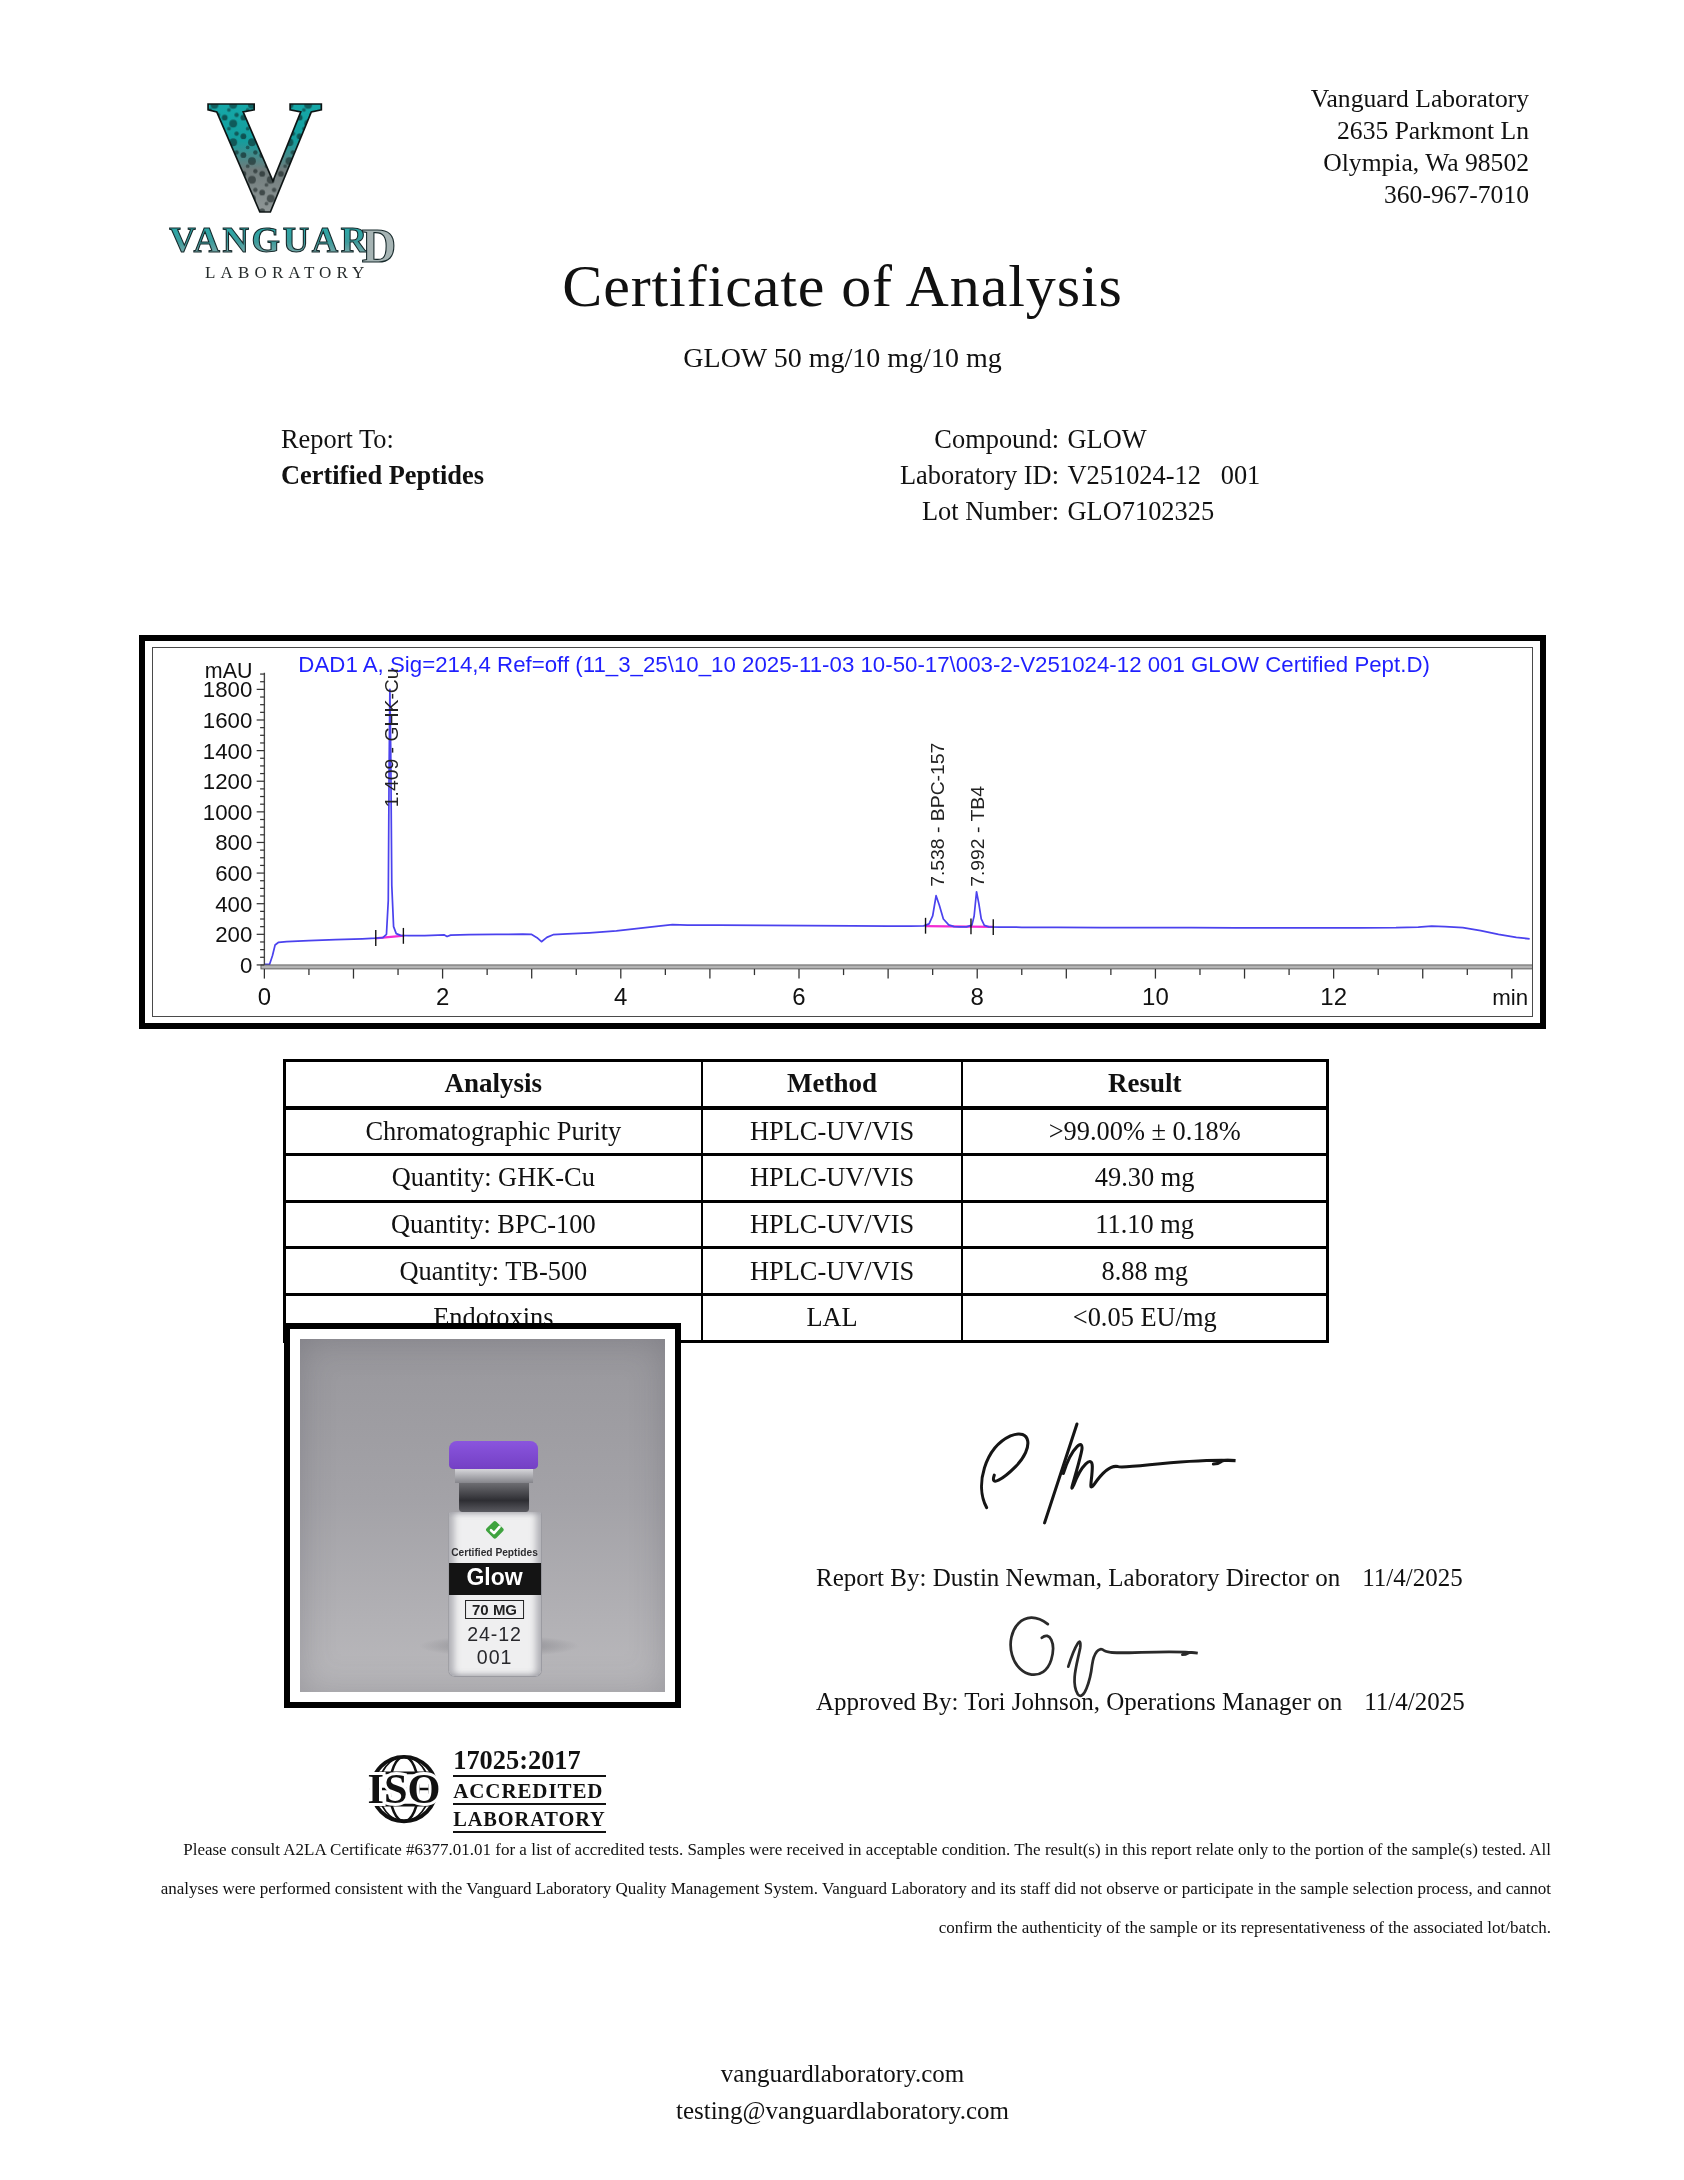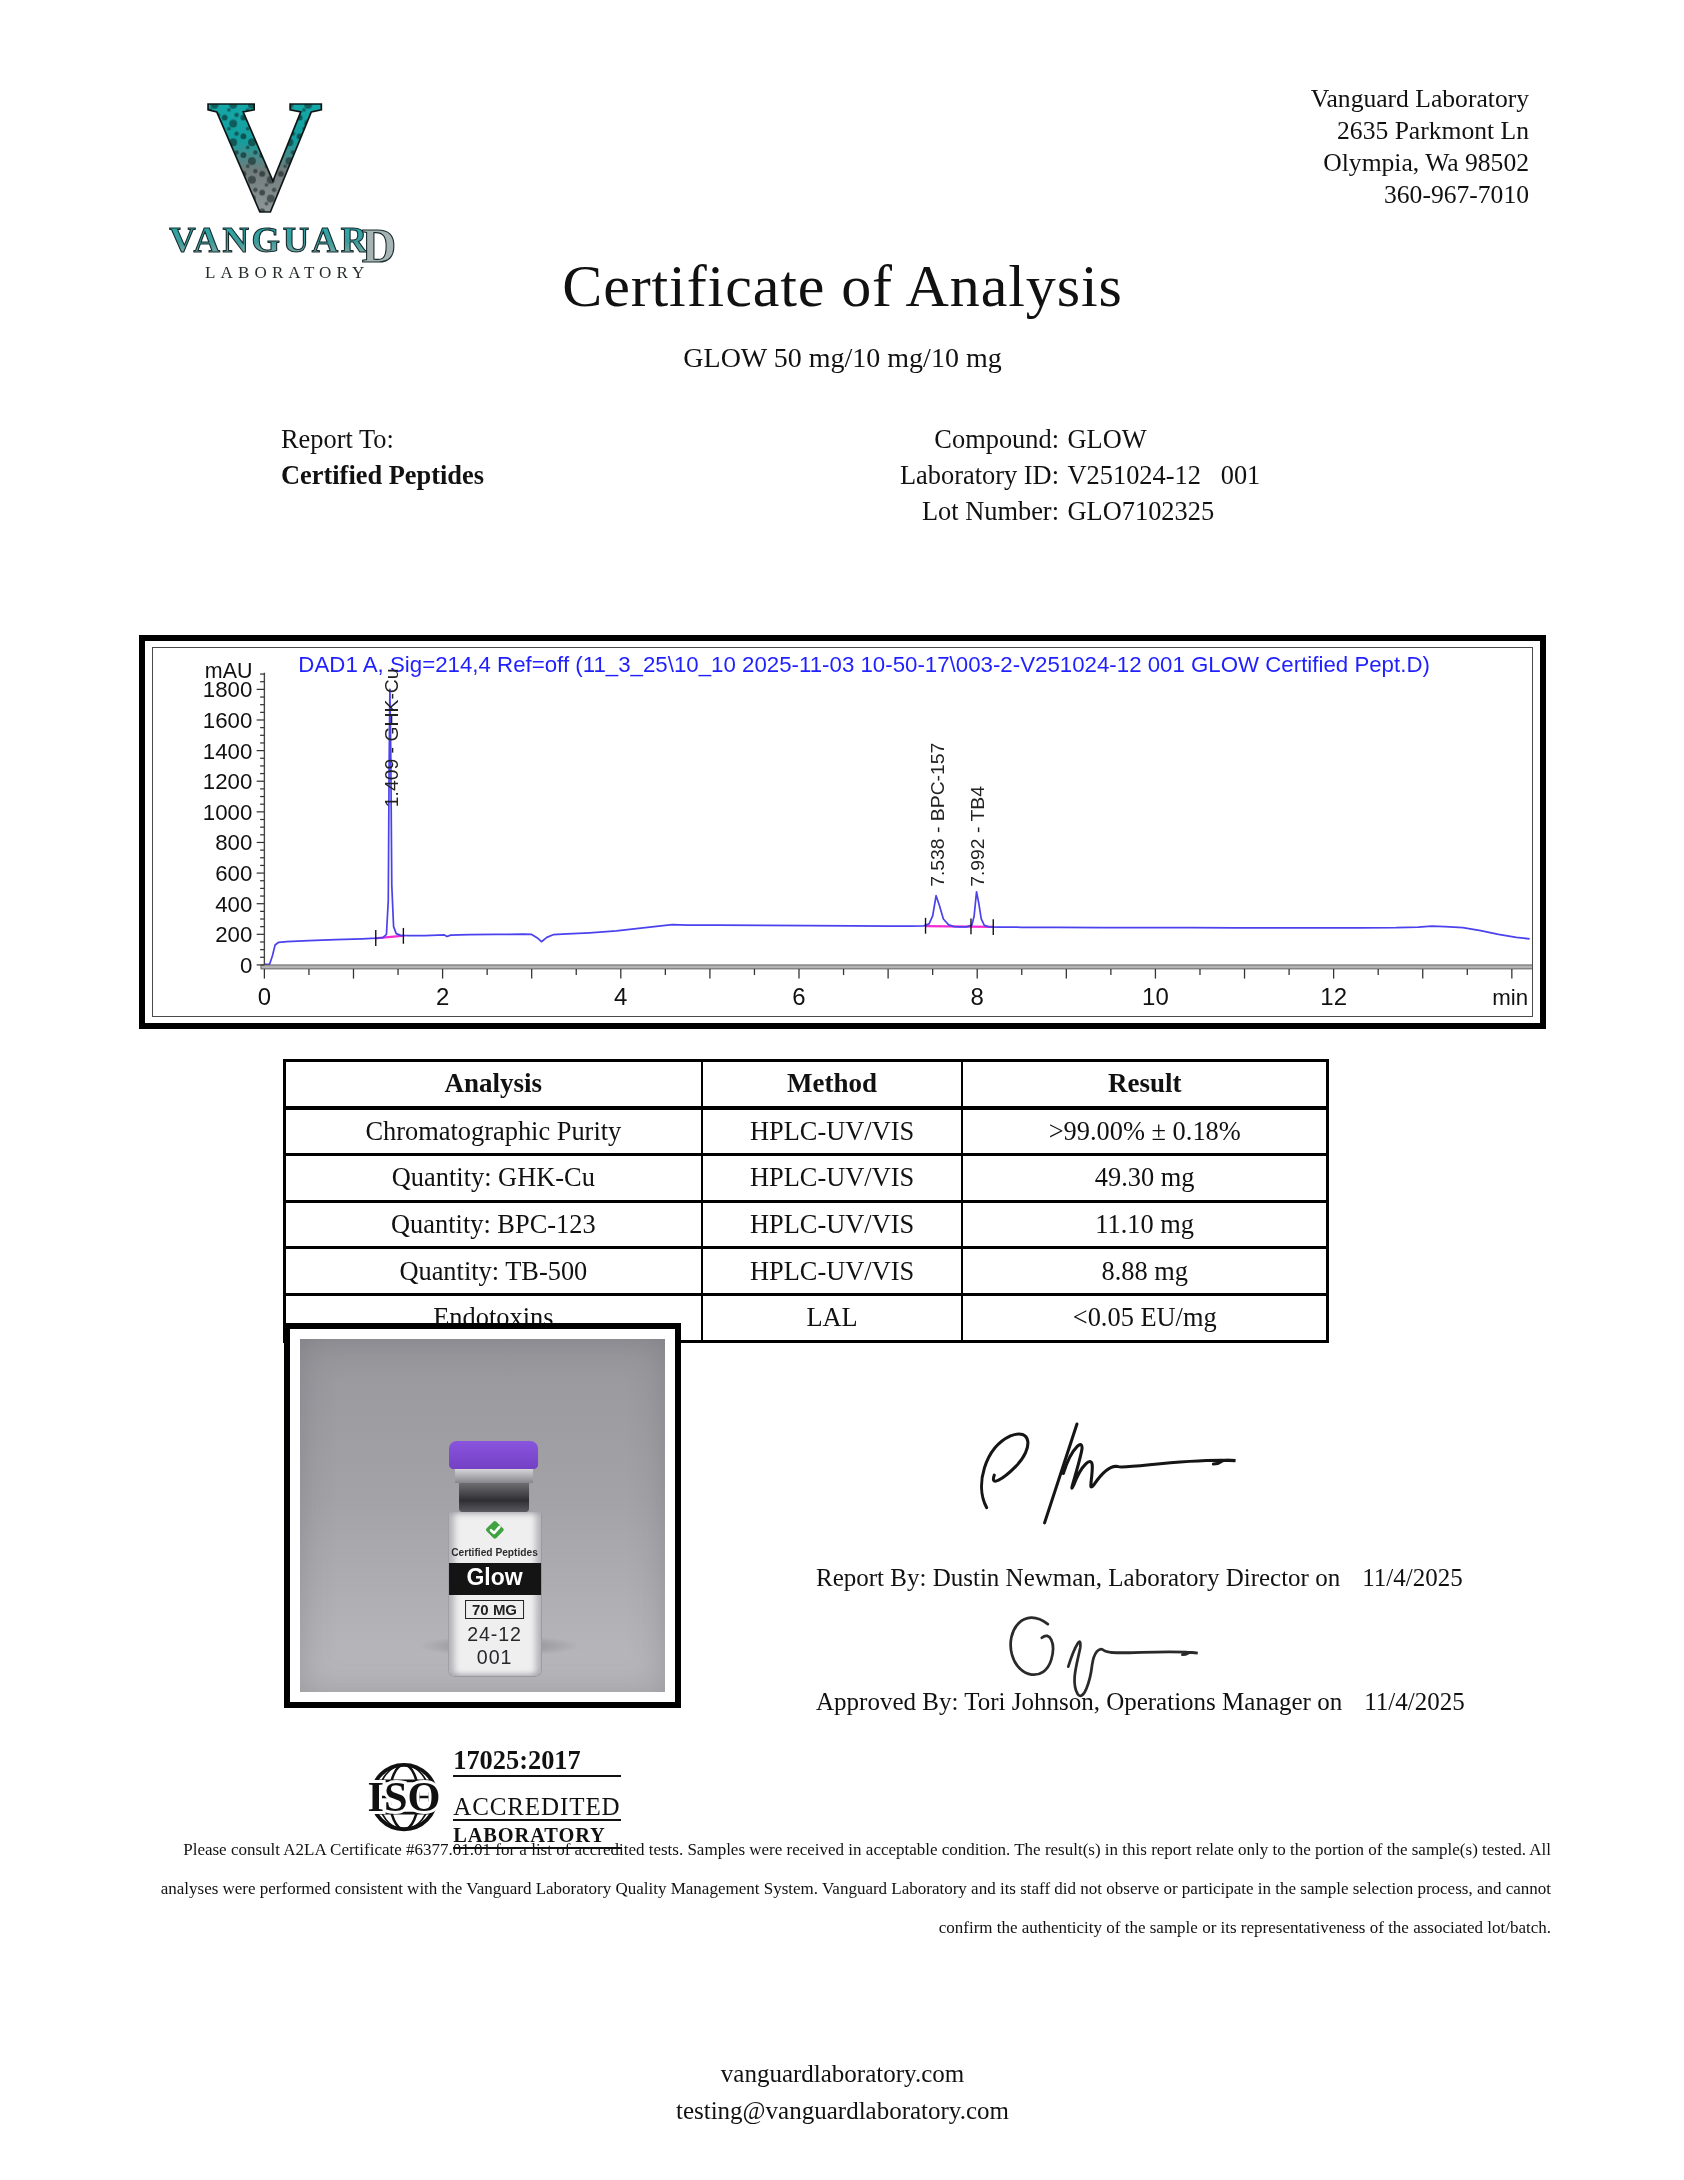--- a/index.html
+++ b/index.html
@@ -61,21 +61,21 @@
   .sig1{left:961px;top:1412px;}
   .sig2{left:995px;top:1600px;}
   .signline1{left:816px;top:1564px;font-size:25px;}
   .signline2{left:816px;top:1688px;font-size:25px;}
   .sig-date{margin-left:22px;}
 
   
   .iso{left:365px;top:1746px;display:flex;align-items:center;gap:10.2px;}
   .iso-text{display:flex;flex-direction:column;}
   .iso-text .l1{font-size:26.4px;font-weight:bold;border-bottom:2.6px solid #111;line-height:29px;}
-  .iso-text .l2{font-size:25px;font-weight:normal;letter-spacing:0.9px;border-bottom:2.6px solid #111;line-height:24px;margin-top:18px;}
+  .iso-text .l2{font-size:21px;font-weight:bold;letter-spacing:0.9px;border-bottom:2.6px solid #111;line-height:24px;margin-top:2px;}
   .iso-text .l3{font-size:20.4px;font-weight:bold;letter-spacing:0.9px;border-bottom:2.6px solid #111;line-height:24px;margin-top:1.7px;}
 
   .disclaimer{left:135px;top:1830px;width:1416px;text-align:right;font-size:17px;line-height:39px;}
 
   .footer{left:0;top:2055px;width:100%;text-align:center;font-size:25px;line-height:37px;}
 </style>
 </head>
 <body>
 
 <div class="page">
@@ -272,21 +272,21 @@
           <td>&gt;99.00% ± 0.18%</td>
         </tr>
 
         <tr>
           <td>Quantity: GHK-Cu</td>
           <td>HPLC-UV/VIS</td>
           <td>49.30 mg</td>
         </tr>
 
         <tr>
-          <td>Quantity: BPC-123</td>
+          <td>Quantity: BPC-100</td>
           <td>HPLC-UV/VIS</td>
           <td>11.10 mg</td>
         </tr>
 
         <tr>
           <td>Quantity: TB-500</td>
           <td>HPLC-UV/VIS</td>
           <td>8.88 mg</td>
         </tr>
 

